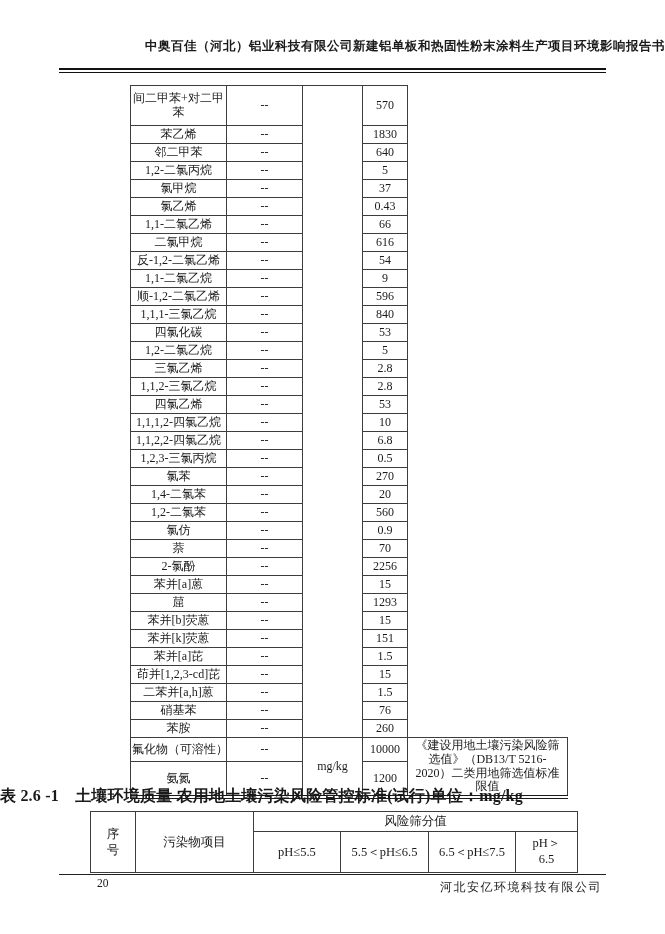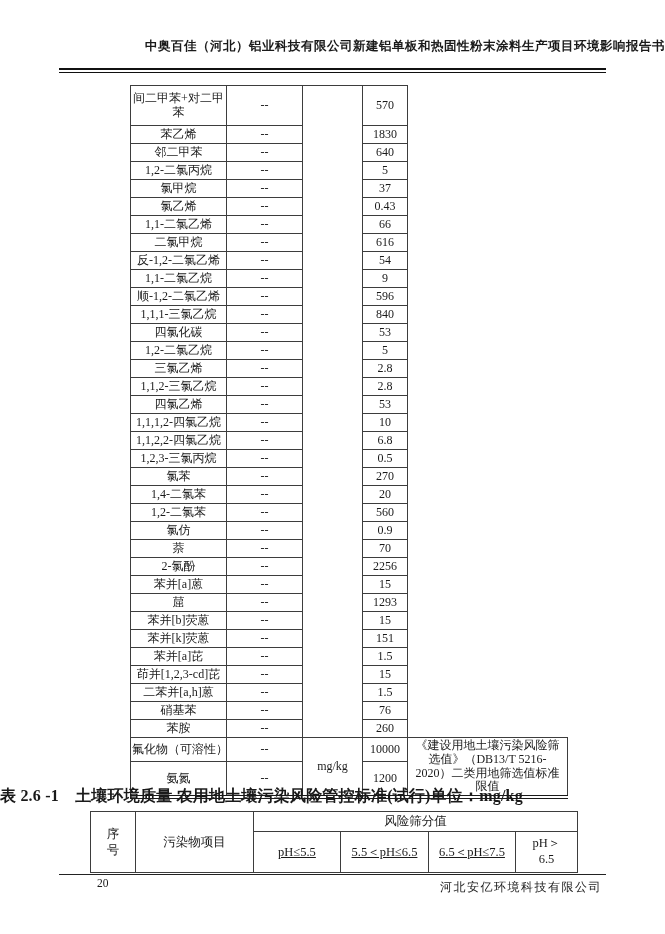--- a/index.html
+++ b/index.html
@@ -37,21 +37,21 @@
     position:absolute;top:786px;left:0;right:0;
     font-size:16px;font-weight:700;letter-spacing:.2px;white-space:nowrap;
   }
   
   .ph-table{position:absolute;left:90px;top:811px;width:487px;}
   .ph-table td{
     border:1px solid #3d3d3d;padding:0;text-align:center;vertical-align:middle;
     font-size:12.5px;line-height:1.2;
   }
   .ph-table tr.r1{height:20px;}
-  .ph-table tr.r2{height:41px;text-decoration:underline;}
+  .ph-table tr.r2{height:41px;}
   .narrow-1{display:inline-block;width:1.05em;word-break:break-all;line-height:1.3;}
   .narrow-2{display:inline-block;width:2.8em;word-break:break-all;line-height:1.25;}
   
   .footer-rule{position:absolute;top:874px;left:59px;width:547px;border-top:1.5px solid #222;}
   .page-number{position:absolute;top:877px;left:97px;font-size:11.5px;}
   .footer-company{position:absolute;top:879px;right:63px;font-size:12px;letter-spacing:1.5px;margin-left:16px;}
 </style>
 </head>
 <body>
 

